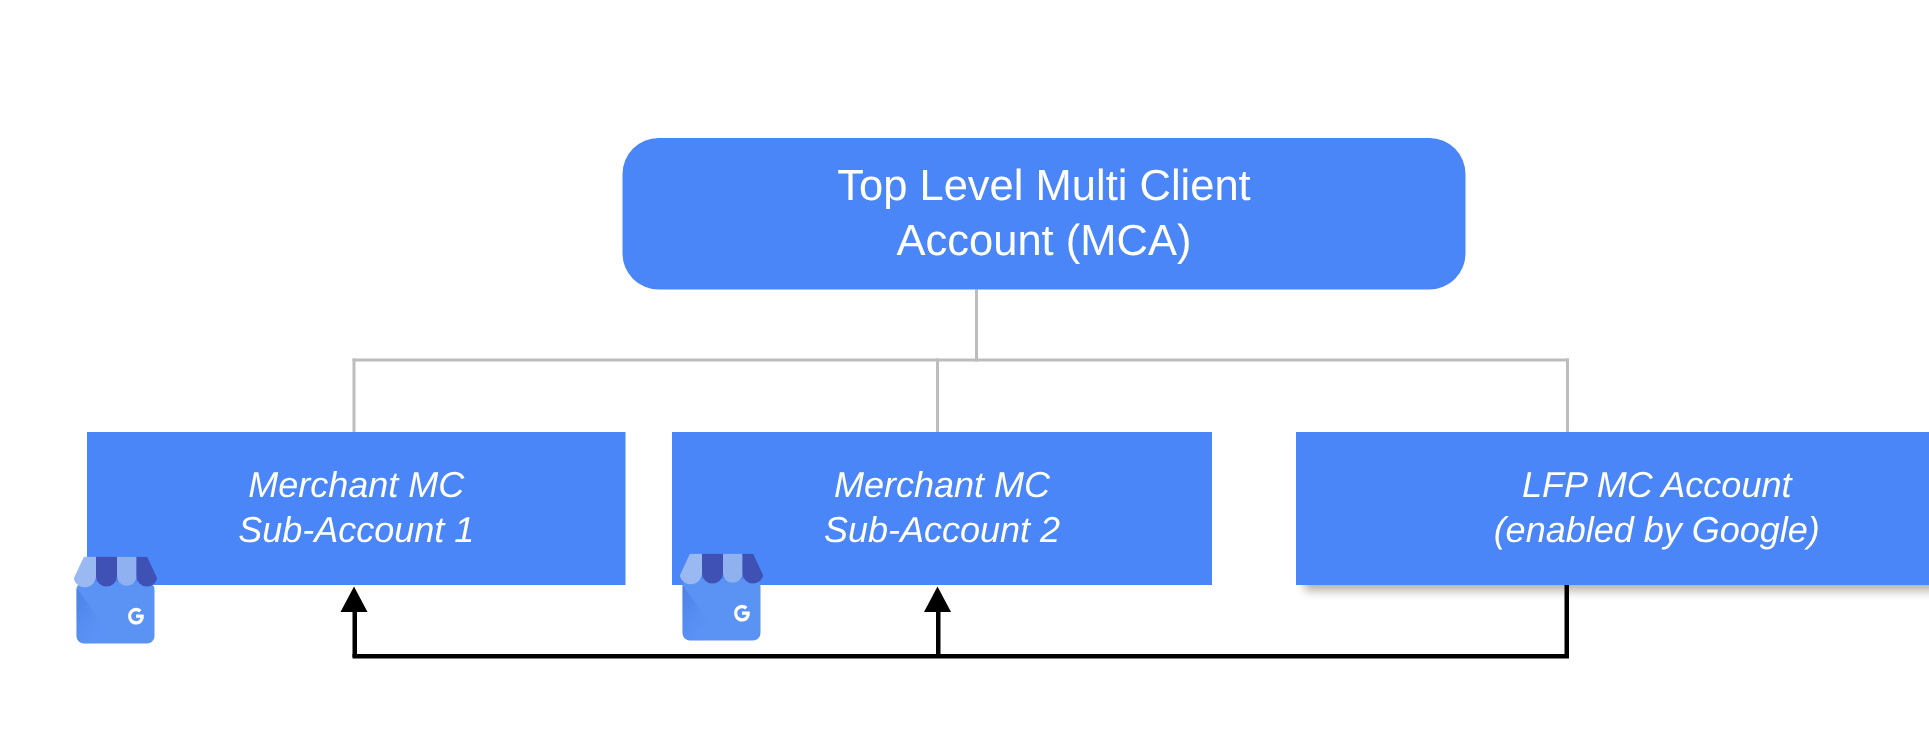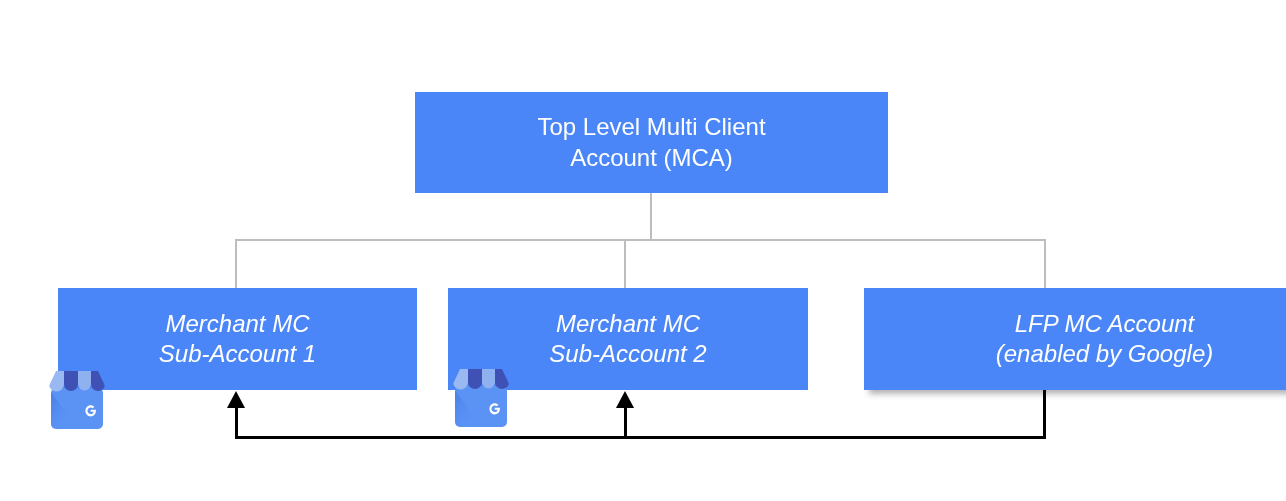--- a/index.html
+++ b/index.html
@@ -29,23 +29,24 @@
     align-items: center;
     justify-content: center;
     text-align: center;
     line-height: 1.26;
     z-index: 3;
     white-space: pre-line;
   }
   .node.root {
     left: 415px;
     top: 92px;
-    width: 473px;
+    width: 562px;
     height: 101px;
-    font-size: 24px;
+    font-size: 29px;
+    border-radius: 24px;
   }
   .node.child {
     top: 288px;
     height: 102px;
     font-size: 24px;
     font-style: italic;
   }
   .node.child-1 { left: 58px;  width: 359px; }
   .node.child-2 { left: 448px; width: 360px; }
   .node.child-3 {

